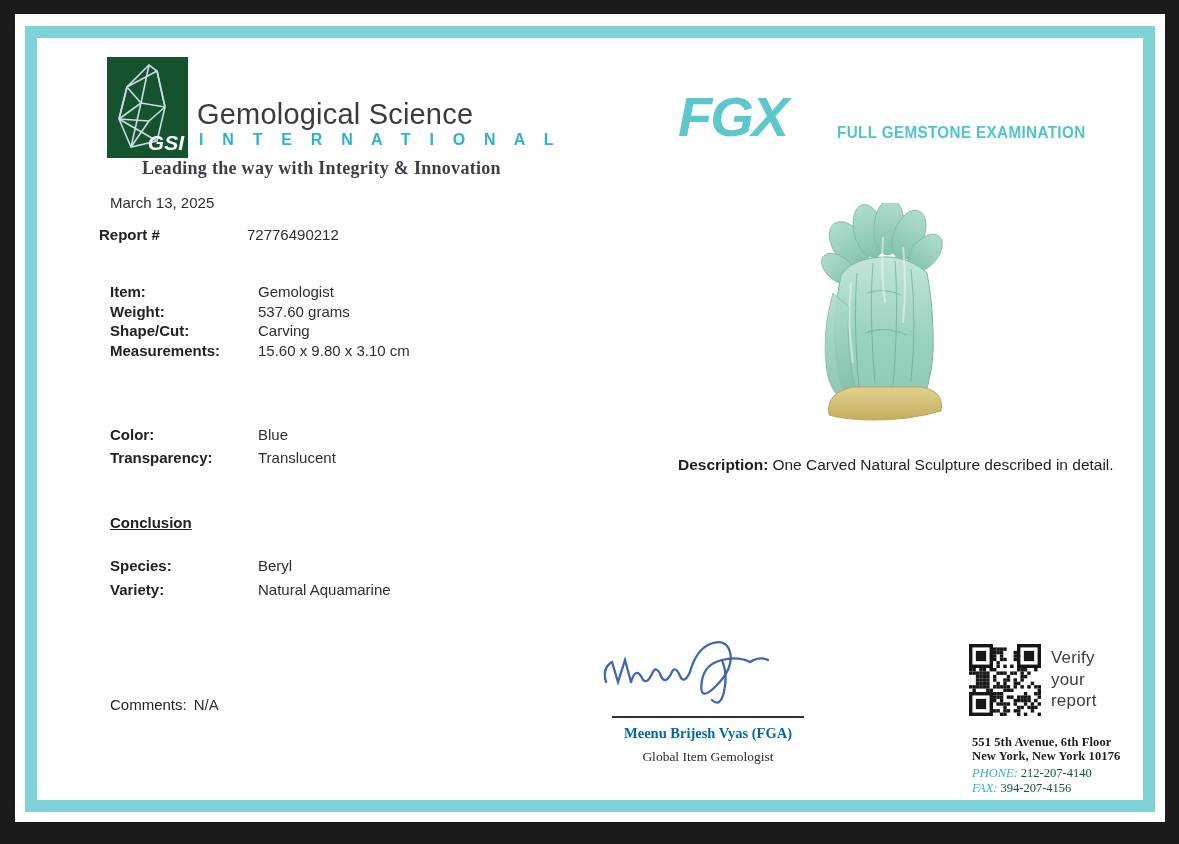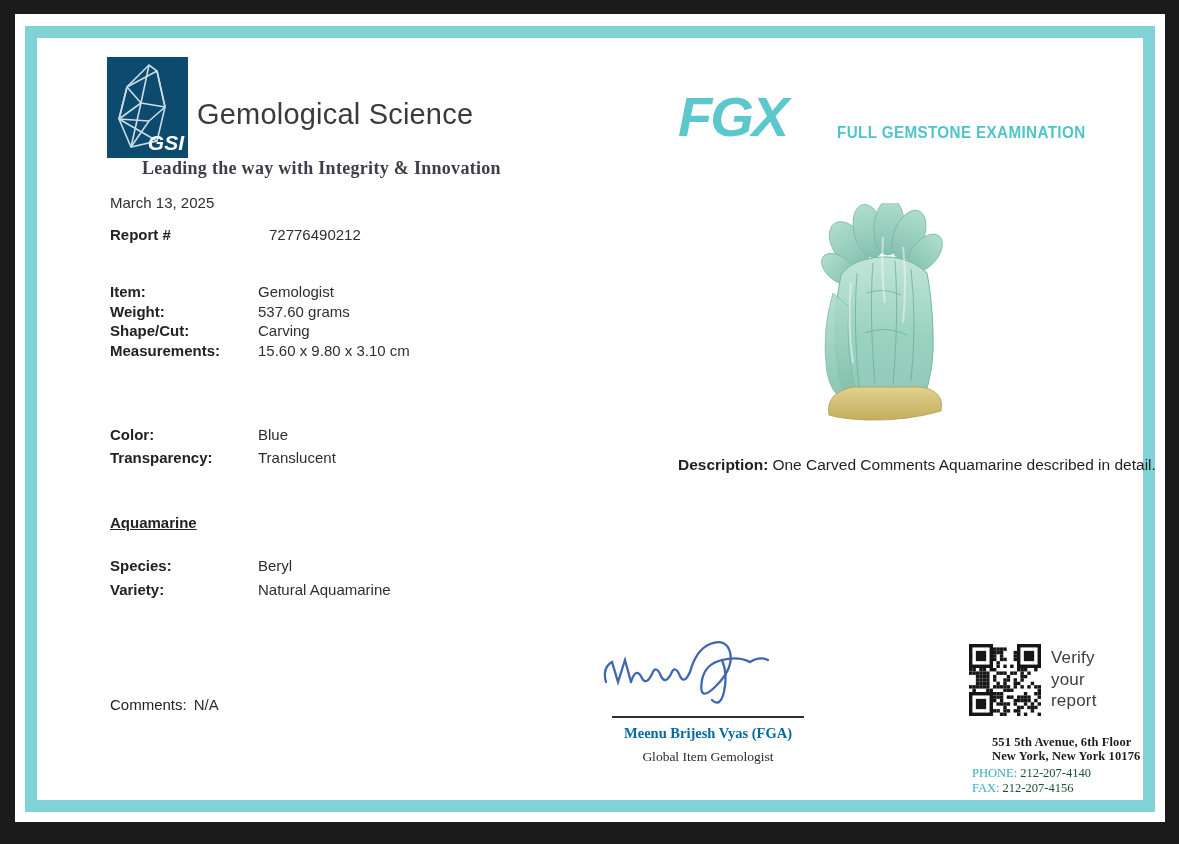--- a/index.html
+++ b/index.html
@@ -16,21 +16,21 @@
   }
   .teal-frame {
     position:absolute; left:10px; top:12px; right:10px; bottom:10px;
     border:12px solid #7fd2d5;
     pointer-events:none;
   }
   
   .gsi-logo {
     position:absolute; left:92px; top:43px; width:81px; height:101px;
     background:linear-gradient(103deg,#2f6684 0%, #2859755 46%, #275877 46%, #2f9ac2 47%, #37a9cf 100%);
-    background-color:#0c4a6e;
+    background-color:#14532d;
   }
   .gsi-logo svg { position:absolute; left:0; top:0; }
   .gsi-logo-text {
     position:absolute; right:4px; bottom:3px; color:#ffffff;
     font-size:21px; font-weight:bold; font-style:italic; letter-spacing:0px;
   }
   .gsi-title {
     position:absolute; left:182px; top:84px; font-size:29px; color:#3b3b3b;
     font-weight:500; letter-spacing:0.2px;
   }
@@ -51,21 +51,21 @@
   .fgx-label {
     position:absolute; left:822px; top:110px; font-size:16px; color:#4fc5ca;
     font-weight:bold; letter-spacing:0.4px; transform:scaleX(0.95);
     transform-origin:left center; white-space:nowrap;
   }
   
   .report-date { position:absolute; left:95px; top:180px; font-size:15px; color:#2e2e2e;text-align:center; }
   .grid-2col { position:absolute; display:grid; grid-template-columns:148px auto; column-gap:0; }
   .grid-2col .label { font-weight:bold; color:#222; font-size:15px; }
   .grid-2col .value { color:#2e2e2e; font-size:15px; }
-  .report-row { left:95px; top:212px;gap:11px; }
+  .report-row { left:84px; top:212px; }
   .item-block { left:95px; top:268px; line-height:19.6px; }
   .appearance-block { left:95px; top:409px; line-height:23px; }
   .conclusion-heading {
     position:absolute; left:95px; top:500px; font-size:15px; font-weight:bold;
     color:#222; text-decoration:underline;
   }
   .conclusion-block { left:95px; top:540px; line-height:24px; }
   .comments-row { position:absolute; left:95px; top:682px; font-size:15px; }
   .comments-row .label { font-weight:normal; color:#222; }
   .comments-row .value { color:#2e2e2e; margin-left:7px; }
@@ -88,47 +88,48 @@
   
   .qr-code { position:absolute; left:954px; top:630px; width:72px; height:72px; }
   .verify-text {
     position:absolute; left:1036px; top:633px; width:72px;
     font-size:17px; line-height:21.5px; color:#3d3d3d; letter-spacing:0.2px;
   }
   
   .address {
     position:absolute; left:957px; top:722px;
     font-family:"Liberation Serif", serif; font-size:12.5px; font-weight:bold;
-    color:#1d1d1d; line-height:13.5px; letter-spacing:0.1px;margin-left:20px;
+    color:#1d1d1d; line-height:13.5px; letter-spacing:0.1px;
   }
   .phone-row, .fax-row {
     position:absolute; left:957px; font-family:"Liberation Serif", serif; font-size:12.5px;
   }
   .phone-row { top:752px; }
   .fax-row { top:767px; }
-  .tel-label { color:#3aabbd; }
+  .tel-label { color:#3aabbd;font-style:italic; }
   .tel-number { color:#14532d; margin-left:3px; }
 </style>
 </head>
 <body>
 
 <div class="certificate">
   <div class="teal-frame"></div>
 
   <div class="gsi-logo">
     <svg width="81" height="101" viewBox="0 0 81 101">
       <g fill="none" stroke="#d9e9f3" stroke-width="1.6" opacity="0.92">
         <path d="M42,8 L20,30 L12,62 L24,90 L50,84 L58,50 L50,14 Z"></path>
         <path d="M20,30 L50,14 M20,30 L34,46 M12,62 L34,46 M34,46 L58,50 M12,62 L50,84 M34,46 L24,90 M42,8 L34,46 M50,14 L58,50"></path>
         <path d="M20,30 L12,62 M24,90 L42,64 M42,64 L58,50 M42,64 L12,62"></path>
       </g>
     </svg>
     <span class="gsi-logo-text">GSI</span>
   </div>
   <div class="gsi-title">Gemological Science</div>
+  <div class="gsi-subtitle">I N T E R N A T I O N A L</div>
   <div class="gsi-tagline">Leading the way with Integrity &amp; Innovation</div>
 
   <div class="fgx-logo">FGX</div>
   <div class="fgx-label">FULL GEMSTONE EXAMINATION</div>
 
   <div class="report-date">March 13, 2025</div>
   <div class="grid-2col report-row">
     <span class="label">Report #</span>
     <span class="value">72776490212</span>
   </div>
@@ -144,21 +145,21 @@
     <span class="value">15.60 x 9.80 x 3.10 cm</span>
   </div>
 
   <div class="grid-2col appearance-block">
     <span class="label">Color:</span>
     <span class="value">Blue</span>
     <span class="label">Transparency:</span>
     <span class="value">Translucent</span>
   </div>
 
-  <div class="conclusion-heading">Aquamarine</div>
+  <div class="conclusion-heading">Conclusion</div>
   <div class="grid-2col conclusion-block">
     <span class="label">Species:</span>
     <span class="value">Beryl</span>
     <span class="label">Variety:</span>
     <span class="value">Natural Aquamarine</span>
   </div>
 
   <div class="comments-row">
     <span class="label">Comments:</span><span class="value">N/A</span>
   </div>
@@ -207,21 +208,21 @@
 
       <g fill="none" stroke="#eef9f4" stroke-width="2" opacity="0.55">
         <path d="M80,34 Q78,70 82,100"></path>
         <path d="M100,44 Q104,80 100,120"></path>
         <path d="M48,80 Q44,120 50,160"></path>
       </g>
     </svg>
   </div>
 
   <div class="description-line">
-    <span class="label">Description:</span><span>One Carved Comments Aquamarine described in detail.</span>
+    <span class="label">Description:</span><span>One Carved Natural Sculpture described in detail.</span>
   </div>
 
   <div class="signature-image">
     <svg width="180" height="86" viewBox="0 0 180 86">
       <g fill="none" stroke="#3f66b0" stroke-width="2.3" stroke-linecap="round">
         <path d="M8,52 Q4,38 14,32 L20,52 L27,30 L33,52"></path>
         <path d="M33,52 Q38,36 44,48 Q48,56 54,44 Q58,34 63,46 Q67,55 73,44 Q77,34 82,46 Q86,55 92,42"></path>
         <path d="M92,42 Q98,20 112,14 Q128,8 132,22 Q136,38 118,56 Q100,74 104,50 Q107,34 124,30 Q140,26 152,32"></path>
         <path d="M124,30 Q130,44 126,62 Q122,78 114,70"></path>
         <path d="M152,32 Q162,26 170,30"></path>
@@ -390,15 +391,15 @@
   <div class="verify-text">Verify your report</div>
 
   <div class="address">
     <div>551 5th Avenue, 6th Floor</div>
     <div>New York, New York 10176</div>
   </div>
   <div class="phone-row">
     <span class="tel-label">PHONE:</span><span class="tel-number">212-207-4140</span>
   </div>
   <div class="fax-row">
-    <span class="tel-label">FAX:</span><span class="tel-number">212-207-4156</span>
+    <span class="tel-label">FAX:</span><span class="tel-number">394-207-4156</span>
   </div>
 </div>
 
 </body></html>

